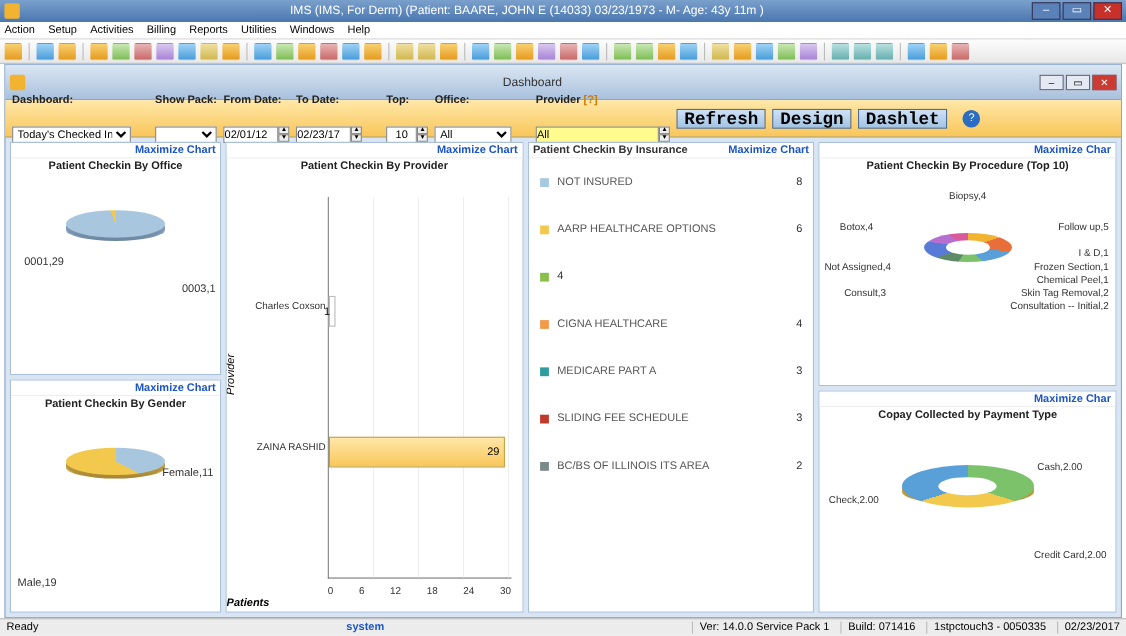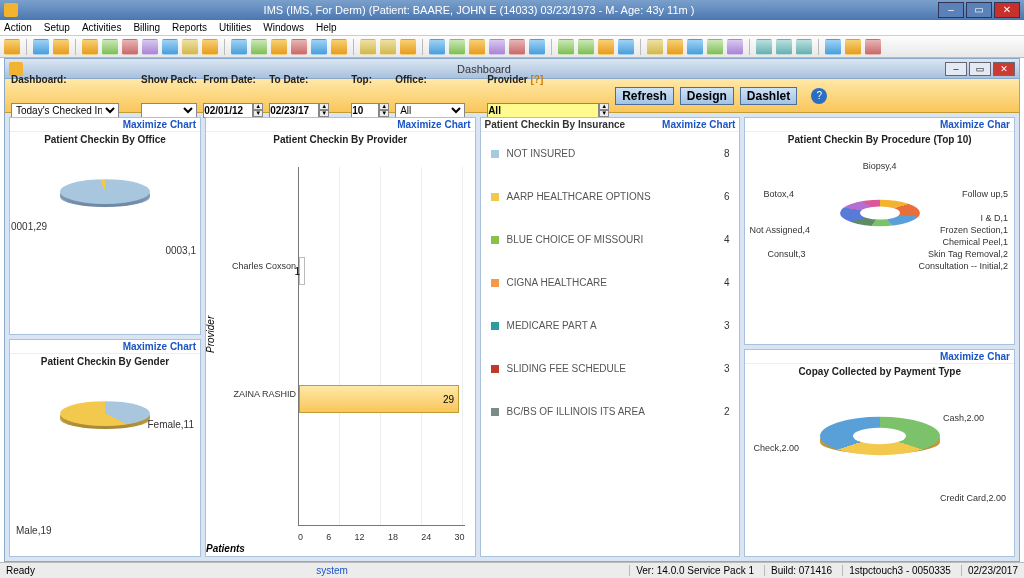--- a/index.html
+++ b/index.html
@@ -22,38 +22,38 @@
   .tbc1  { background: linear-gradient(#f8d070,#e69c20); }
   .tbc2  { background: linear-gradient(#9ed2f7,#4a9ed9); }
   .tbc3  { background: linear-gradient(#c9e8b4,#7fbe56); }
   .tbc4  { background: linear-gradient(#e8b4b4,#c96a6a); }
   .tbc5  { background: linear-gradient(#d8c8f0,#a884d6); }
   .tbc6  { background: linear-gradient(#f0e0a0,#d0b850); }
   .tbc7  { background: linear-gradient(#b8e0e0,#68b0b0); }
 
   
   .dash-win { position: absolute; left: 4px; right: 4px; top: 58px; bottom: 16px; border: 1px solid #8aa8c8; background: #d9e5f2; display: flex; flex-direction: column; }
-  .dash-title { height: 20px; background: linear-gradient(#dbe6f3,#a9c1dd); font-size: 11px; display: flex; align-items: center; padding: 0 4px; border-bottom: 1px solid #8aa8c8; }
+  .dash-title { height: 32px; background: linear-gradient(#dbe6f3,#a9c1dd); font-size: 11px; display: flex; align-items: center; padding: 0 4px; border-bottom: 1px solid #8aa8c8; }
   .dash-title .t { flex: 1; text-align: center; color: #333; }
   .dash-title .icon { width: 14px; height: 14px; background: #f2b330; border-radius: 2px; }
   .dash-title .wbtns { display: flex; gap: 2px; }
   .dash-title .wbtn { width: 22px; height: 14px; border: 1px solid #667; background: #e3eaf3; font-size: 9px; text-align: center; line-height: 12px; cursor: pointer; }
   .dash-title .wbtn.close { background: #cc3b32; color: #fff; }
 
   
   .ribbon { height: 34px; background: linear-gradient(#ffe8a8, #f9c65a); border-bottom: 1px solid #c29b32; display: flex; align-items: center; font-size: 10px; gap: 6px; padding: 0 6px; }
   .ribbon .col { display: flex; flex-direction: column; gap: 18px; }
   .ribbon label { font-weight: bold; color: #222; font-size: 10px; }
   .ribbon select, .ribbon input { font-size: 10px; height: 15px; border: 1px solid #888; background:#fff; }
   .ribbon .spin { display:flex; align-items:center; }
-  .ribbon .spin input { width: 50px; font-weight: bold; }
+  .ribbon .spin input { width: 50px; }
   .ribbon .spin .s-btns { display:flex; flex-direction:column; }
   .ribbon .spin .s-btns div { width:10px; height:7px; border:1px solid #888; background:#eee; font-size:6px; line-height:5px; text-align:center; cursor:pointer; }
   .ribbon .yellow-hl input { background:#fffb8e; }
-  .ribbon .rbtn { height: 18px; padding: 0 6px; font-size: 12px; background: linear-gradient(#cfe2f6,#a3c3e4); border: 1px solid #4c6e98; cursor: pointer; font-weight: bold; }
+  .ribbon .rbtn { height: 18px; padding: 0 6px; font-size: 16px; background: linear-gradient(#cfe2f6,#a3c3e4); border: 1px solid #4c6e98; cursor: pointer; font-weight: bold; font-family: Liberation Mono, monospace; }
   .ribbon .help { width:16px; height:16px; border-radius:50%; background:#2b6dc2; color:#fff; font-size:10px; text-align:center; line-height:16px; margin-left:8px; cursor:pointer; }
   .ribbon .q { color:#cc7a00; font-weight:bold; }
 
   
   .dash-body { flex:1; display:flex; gap:4px; padding:4px; overflow:hidden; }
   .colA { width: 192px; display:flex; flex-direction:column; gap:4px; }
   .colB { flex: 1.4; display:flex; flex-direction:column; gap:4px; }
   .colC { flex: 1.35; display:flex; flex-direction:column; gap:4px; }
   .colD { flex: 1.4; display:flex; flex-direction:column; gap:4px; }
 
@@ -99,21 +99,21 @@
   
   .donut { position:relative; width:120px; height:70px; margin:20px auto; }
   .donut .ring2 { position:absolute; inset:0; border-radius:50%; transform:scaleY(0.55);
     background: conic-gradient(#7cc26b 0 120deg,#f2c94c 120deg 240deg,#5aa0d8 240deg 360deg); }
   .donut .ring2::after { content:""; position:absolute; left:28%; top:28%; width:44%; height:44%; border-radius:50%; background:#fff; }
   .donut .side2 { position:absolute; left:0; top:52%; width:100%; height:16px; border-radius:0 0 60px 60px / 0 0 12px 12px; background:linear-gradient(#c9a23c,#b08a2f); }
 
   
   .status-bar { position:absolute; left:0; right:0; bottom:0; height:16px; background:#ececec; border-top:1px solid #bbb; font-size:10px; display:flex; align-items:center; padding:0 6px; gap:10px; }
   .status-bar .seg { border-left:1px solid #bbb; padding-left:6px; }
-  .status-bar .user { color:#1b55c4; font-weight:normal; }
+  .status-bar .user { color:#1b55c4; font-weight:bold; }
   .status-bar .rspace { flex:1; }
 </style>
 </head>
 <body>
 
 <div class="title-bar">
   <span class="app-icon"></span>
   <span class="title-text">IMS (IMS, For Derm)    (Patient: BAARE, JOHN E (14033) 03/23/1973 - M- Age: 43y 11m )</span>
   <div class="win-btns">
     <div class="win-btn">–</div>
@@ -227,21 +227,21 @@
           <div class="s-btns">
             <div>▲</div>
             <div>▼</div>
           </div>
         </div>
     </div>
     <div style="width:10px"></div>
     <div class="col">
       <label>Top:</label>
       <div class="spin">
-          <input style="width: 28px;" value="10">
+          <input style="width: 28px; text-align: center;" value="10">
           <div class="s-btns">
             <div>▲</div>
             <div>▼</div>
           </div>
         </div>
     </div>
     <div class="col">
       <label>Office:</label>
       <select style="width:70px"><option>All</option></select>
     </div>
@@ -269,21 +269,21 @@
         <div class="p-head">
             <span class="spacer"></span>
             <span class="max">Maximize  Chart</span>
           </div>
         <div class="p-title">Patient Checkin By Office</div>
         <div class="p-body">
           <div class="pie" style="--c1:#a9c6df;--c2:#f2c94c;--a1:348deg;">
             <div class="side"></div>
               <div class="disc"></div>
           </div>
-          <span class="lbl" style="left:1px; top:72px">0001,29</span>
+          <span class="lbl" style="left:12px; top:72px">0001,29</span>
           <span class="lbl" style="right:4px; top:96px">0003,1</span>
         </div>
       </div>
 
       <div class="panel" style="flex:1">
         <div class="p-head">
             <span class="spacer"></span>
             <span class="max">Maximize  Chart</span>
           </div>
         <div class="p-title">Patient Checkin By Gender</div>
@@ -344,21 +344,20 @@
               <span class="ins-name">Not Insured</span>
               <span class="ins-val">8</span>
             </div>
             <div class="ins-row">
               <span class="ins-sw" style="background:#f2c94c"></span>
               <span class="ins-name">AARP HEALTHCARE OPTIONS</span>
               <span class="ins-val">6</span>
             </div>
             <div class="ins-row">
               <span class="ins-sw" style="background:#8bbf4b"></span>
-              <span class="ins-name">BLUE CHOICE OF MISSOURI</span>
               <span class="ins-val">4</span>
             </div>
             <div class="ins-row">
               <span class="ins-sw" style="background:#f2994a"></span>
               <span class="ins-name">CIGNA HEALTHCARE</span>
               <span class="ins-val">4</span>
             </div>
             <div class="ins-row">
               <span class="ins-sw" style="background:#2d9ca0"></span>
               <span class="ins-name">Medicare part A</span>

